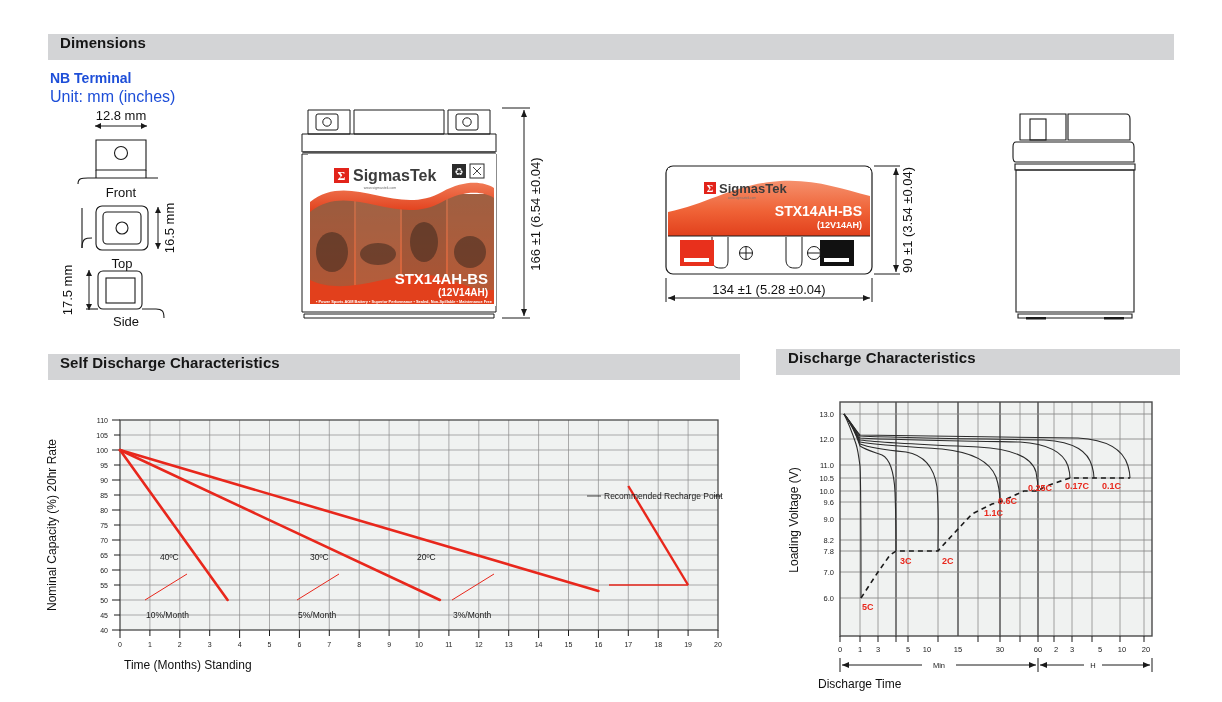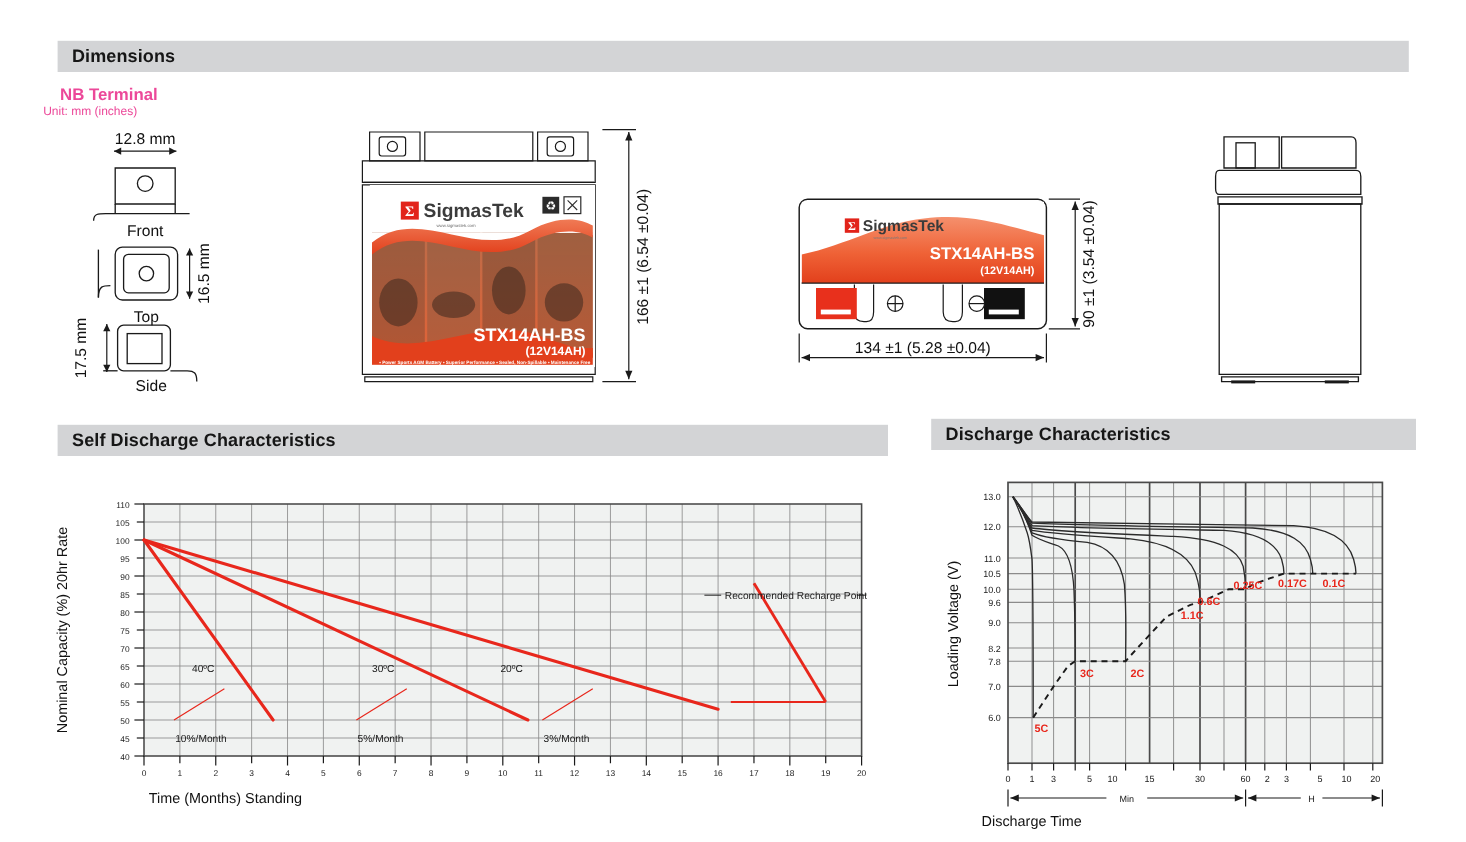--- a/index.html
+++ b/index.html
@@ -1,39 +1,39 @@
 <!DOCTYPE html>
 <html><head>
 <meta charset="utf-8">
 <style>
   html,body{margin:0;padding:0;background:#fff;}
   body{width:1222px;height:702px;position:relative;overflow:hidden;
        font-family:"Liberation Sans","DejaVu Sans",sans-serif;color:#1a1a1a;}
   .abs{position:absolute;}
-  .hdrbar{position:absolute;background:#d3d4d6;height:26px;display:flex;align-items:center;}
+  .hdrbar{position:absolute;background:#d3d4d6;height:26px;display:flex;}
   .hdrbar span{font-size:15px;font-weight:bold;color:#161616;padding-left:12px;letter-spacing:.1px;}
-  .lbl{position:absolute;font-size:11.5px;color:#ec4899;white-space:nowrap;}
+  .lbl{position:absolute;font-size:11.5px;color:#1d4ed8;white-space:nowrap;}
   .lbl-b{font-weight:bold;}
   svg{display:block;overflow:visible;}
   .axis-t{font-size:7px;fill:#1a1a1a;font-family:"Liberation Sans",sans-serif;}
   .axis-t2{font-size:7.5px;fill:#1a1a1a;font-family:"Liberation Sans",sans-serif;}
   .curve-lab{font-size:9px;fill:#e8271c;font-family:"Liberation Sans",sans-serif;font-weight:bold;}
   .ann{font-size:8.5px;fill:#1a1a1a;font-family:"Liberation Sans",sans-serif;}
   .axttl{font-size:12px;fill:#111;font-family:"Liberation Sans",sans-serif;}
   .dimtxt{font-size:13px;fill:#111;font-family:"Liberation Sans",sans-serif;}
 </style>
 </head>
 <body>
 
 <div class="hdrbar" style="left:48px;top:34px;width:1126px;">
   <span>Dimensions</span>
 </div>
 
 <div class="lbl lbl-b" style="left:50px;top:70px;font-size:14px;">NB Terminal</div>
-<div class="lbl" style="left:36px;top:88px;font-size:10px;">Unit: mm (inches)</div>
+<div class="lbl" style="left:50px;top:88px;font-size:16px;">Unit: mm (inches)</div>
 
 <svg class="abs" style="left:46px;top:108px;" width="185" height="220" viewBox="0 0 185 220">
   <g fill="none" stroke="#1a1a1a" stroke-width="1.1">
 
     <path d="M50,32 L100,32 L100,62 L50,62 Z"></path>
     <circle cx="75" cy="45" r="6.5"></circle>
     <path d="M50,62 L50,70 M100,62 L100,70"></path>
     <path d="M32,76 C32,70 36,70 42,70 L112,70" stroke-width="1.1"></path>
 
     <path d="M49,18 L101,18" stroke-width="1"></path>

